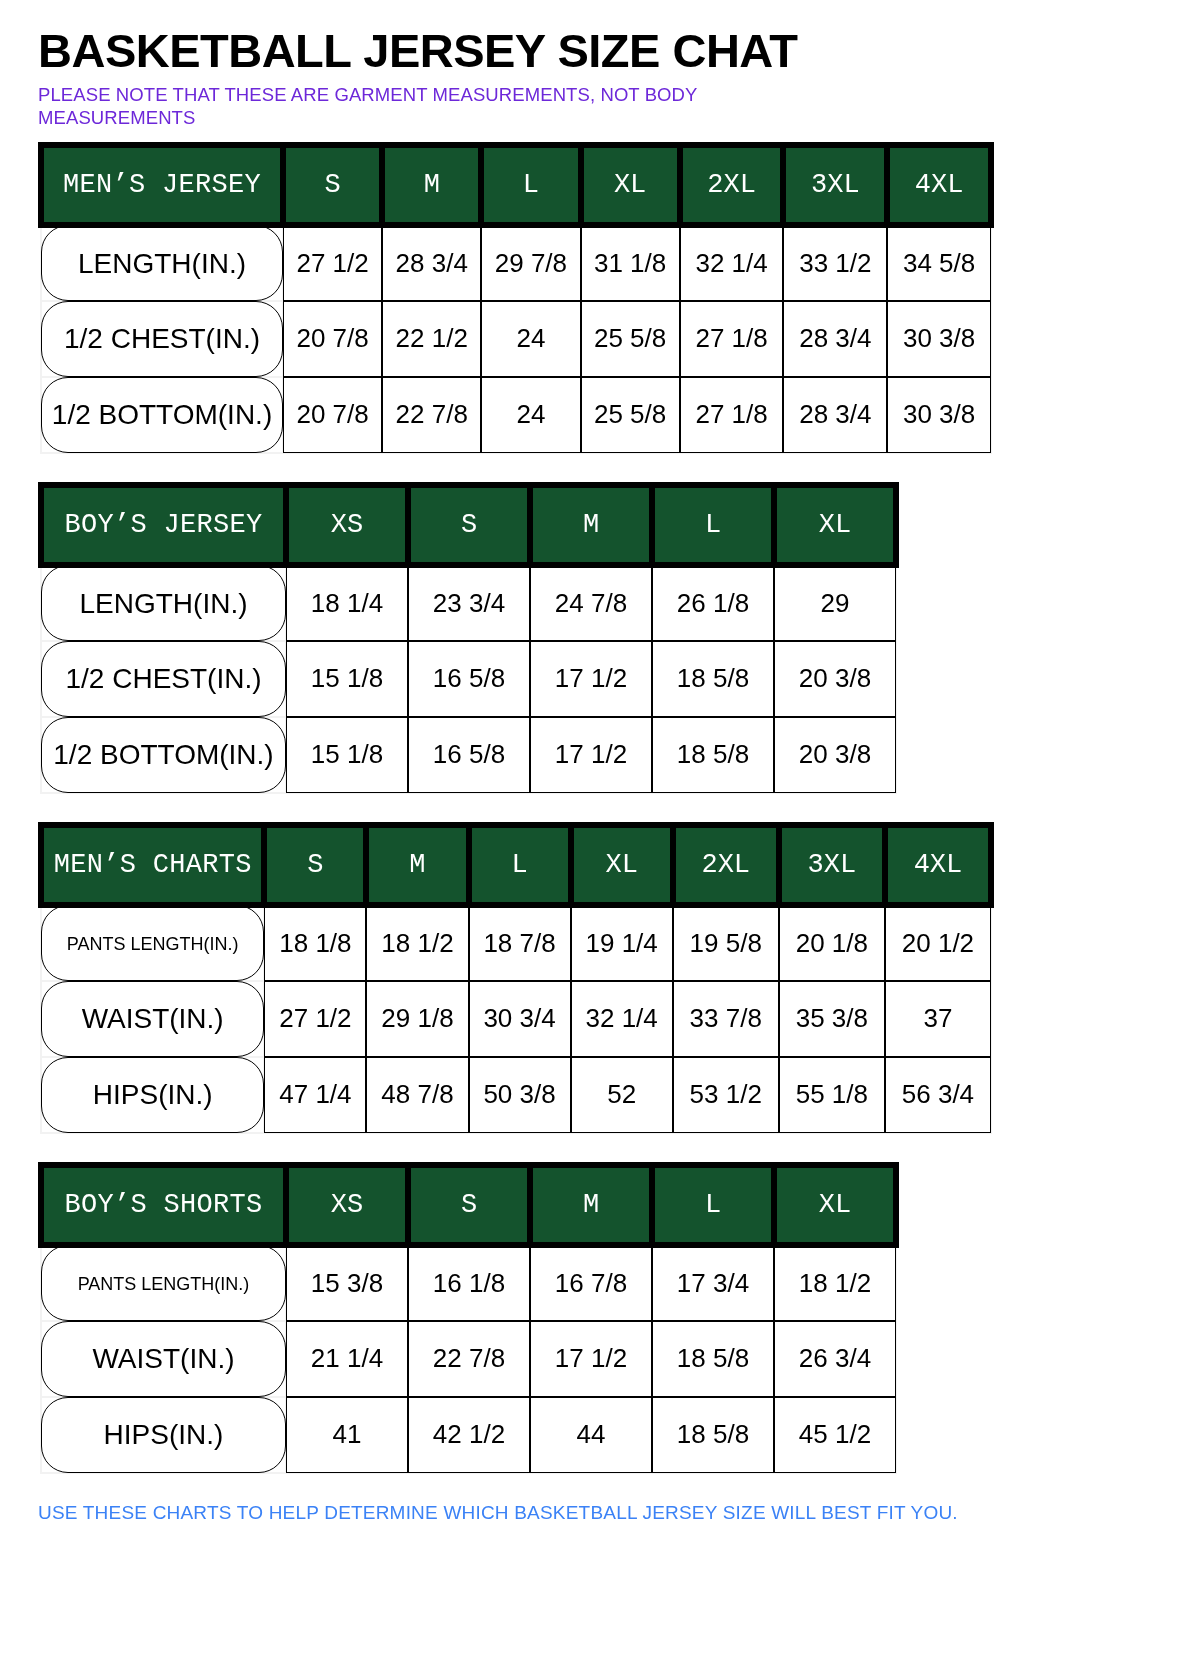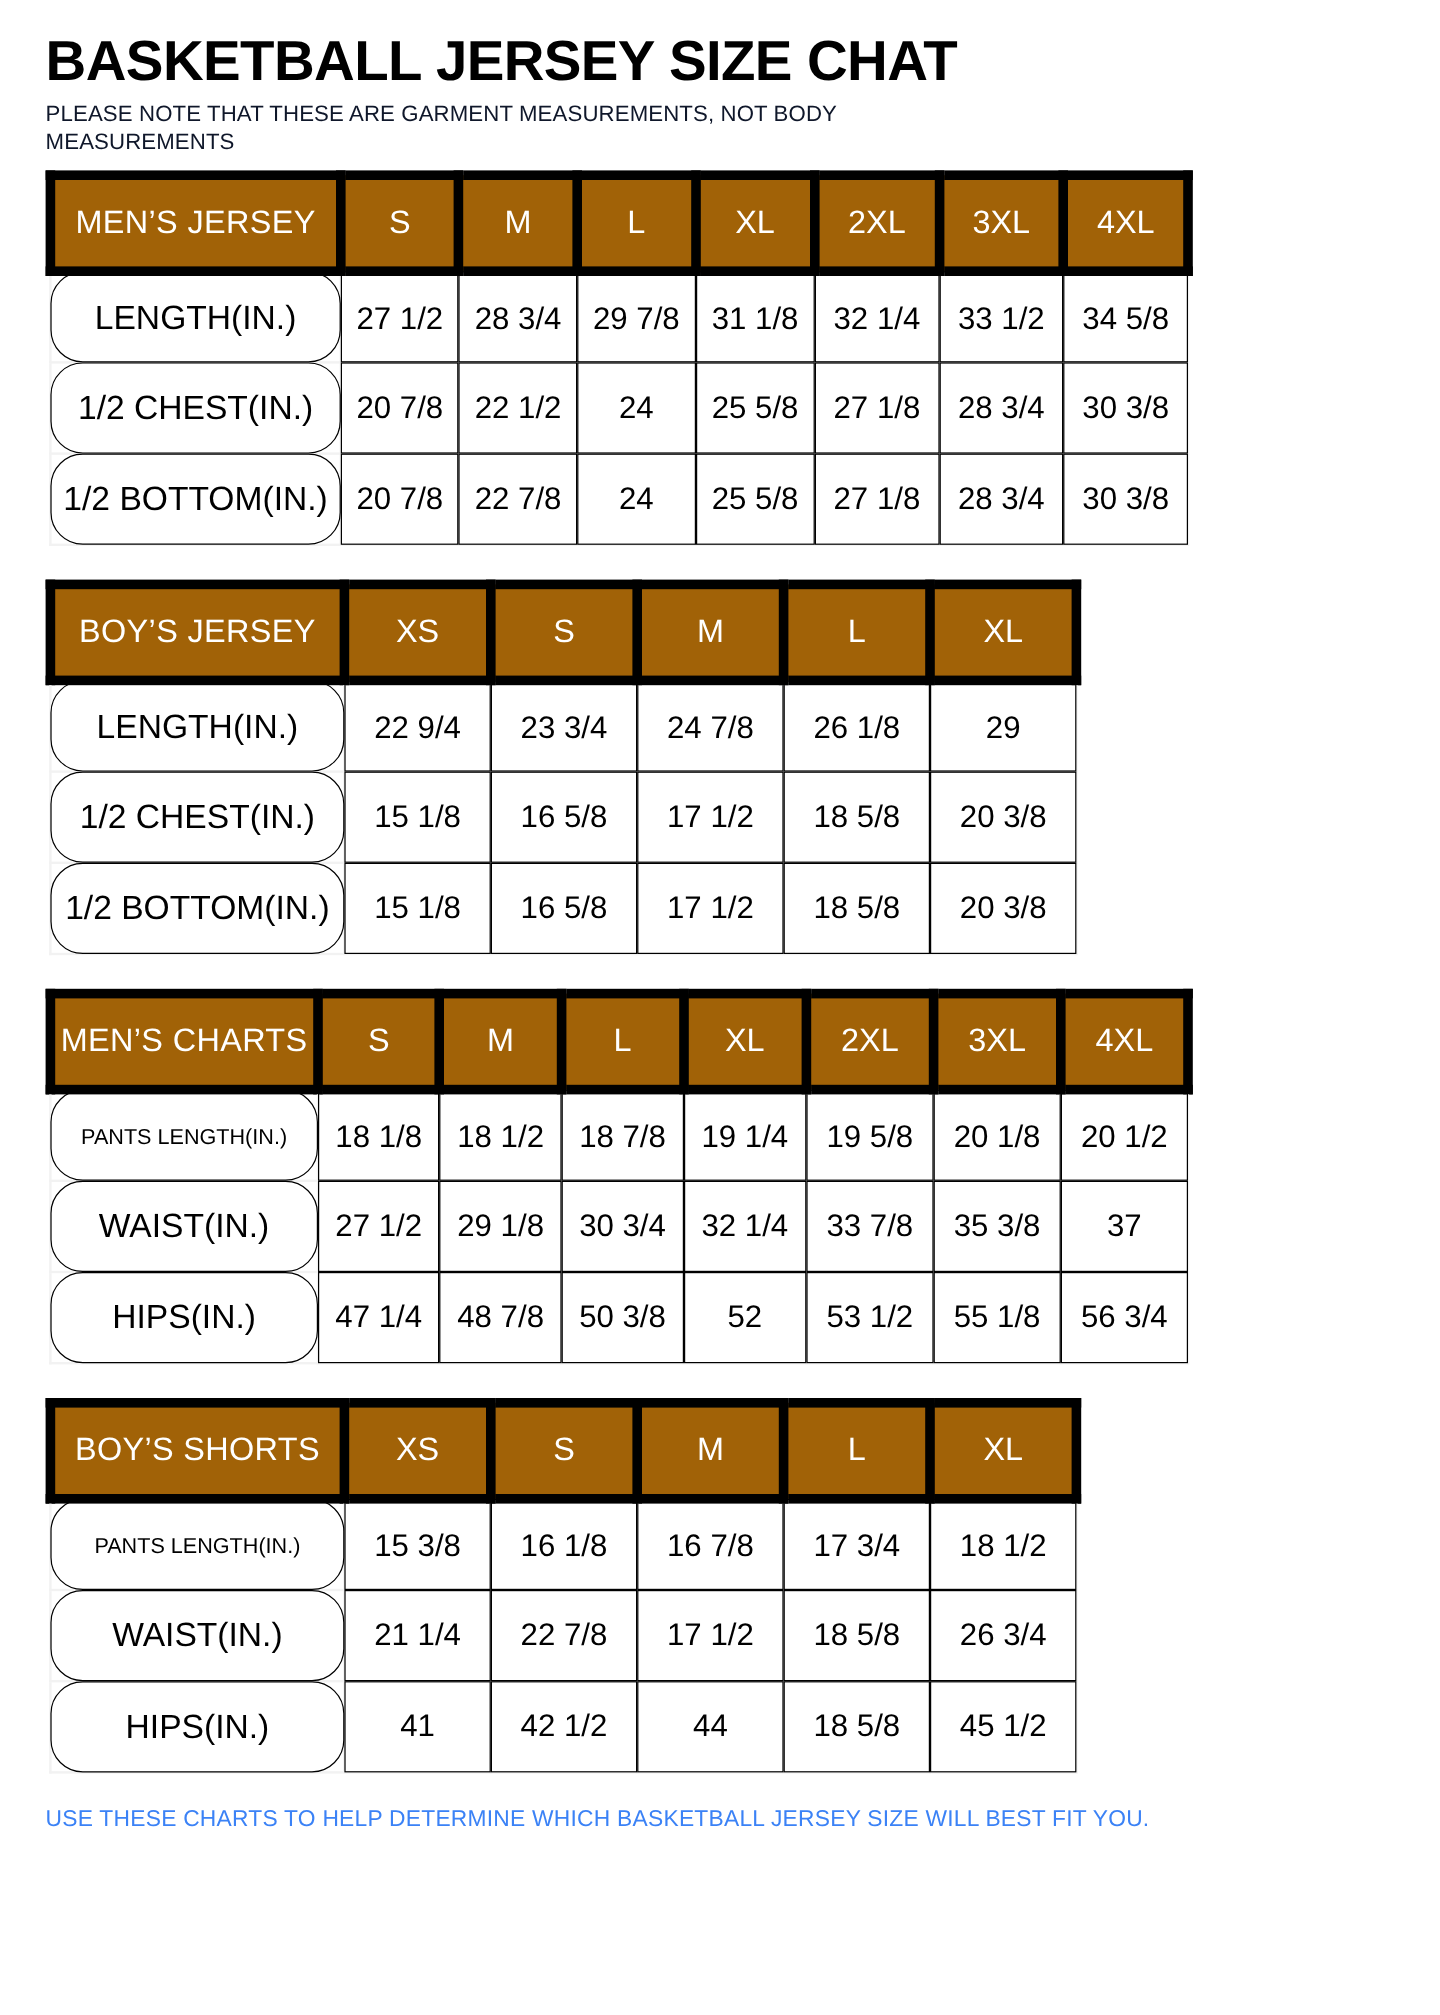--- a/index.html
+++ b/index.html
@@ -22,21 +22,21 @@
   }
   .main-title {
     font-size: 47px;
     font-weight: bold;
     letter-spacing: -0.5px;
     line-height: 1.05;
     margin: 8px 0 8px 8px;
     white-space: nowrap;
   }
   .note {
-    color: #0f172a;
+    color: #6d28d9;
     font-size: 18.5px;
     line-height: 1.25;
     margin: 0 0 12px 8px;
     max-width: 820px;
     letter-spacing: 0.1px;
   }
   table.size-table {
     border-collapse: collapse;
     margin: 0 0 28px 8px;
     table-layout: fixed;
@@ -46,26 +46,27 @@
     outline: 1px solid #000;
     outline-offset: -1px;
     text-align: center;
     vertical-align: middle;
     font-size: 26px;
     font-weight: normal;
     height: 76px;
     box-sizing: border-box;
   }
   table.size-table thead th {
-    background: #a16207;
+    background: #14532d;
     color: #ffffff;
     font-size: 27px;
     height: 80px;
-    border: 8px solid #000000;
+    border: 6px solid #000000;
     outline: none;
+    font-family: Liberation Mono, monospace;
   }
   table.size-table thead th.rowlabel-head {
     font-size: 27px;
     letter-spacing: 0.3px;
   }
   table.size-table tbody td.rowlabel {
     font-size: 28px;
     padding: 0 6px;
     white-space: nowrap;
     border-radius: 27px;
@@ -172,21 +173,21 @@
             <th>XS</th>
             <th>S</th>
             <th>M</th>
             <th>L</th>
             <th>XL</th>
           </tr>
         </thead>
         <tbody>
           <tr>
             <td class="rowlabel">LENGTH(IN.)</td>
-            <td>22  9/4</td>
+            <td>18  1/4</td>
             <td>23  3/4</td>
             <td>24  7/8</td>
             <td>26  1/8</td>
             <td>29</td>
           </tr>
           <tr>
             <td class="rowlabel">1/2  CHEST(IN.)</td>
             <td>15  1/8</td>
             <td>16  5/8</td>
             <td>17  1/2</td>

